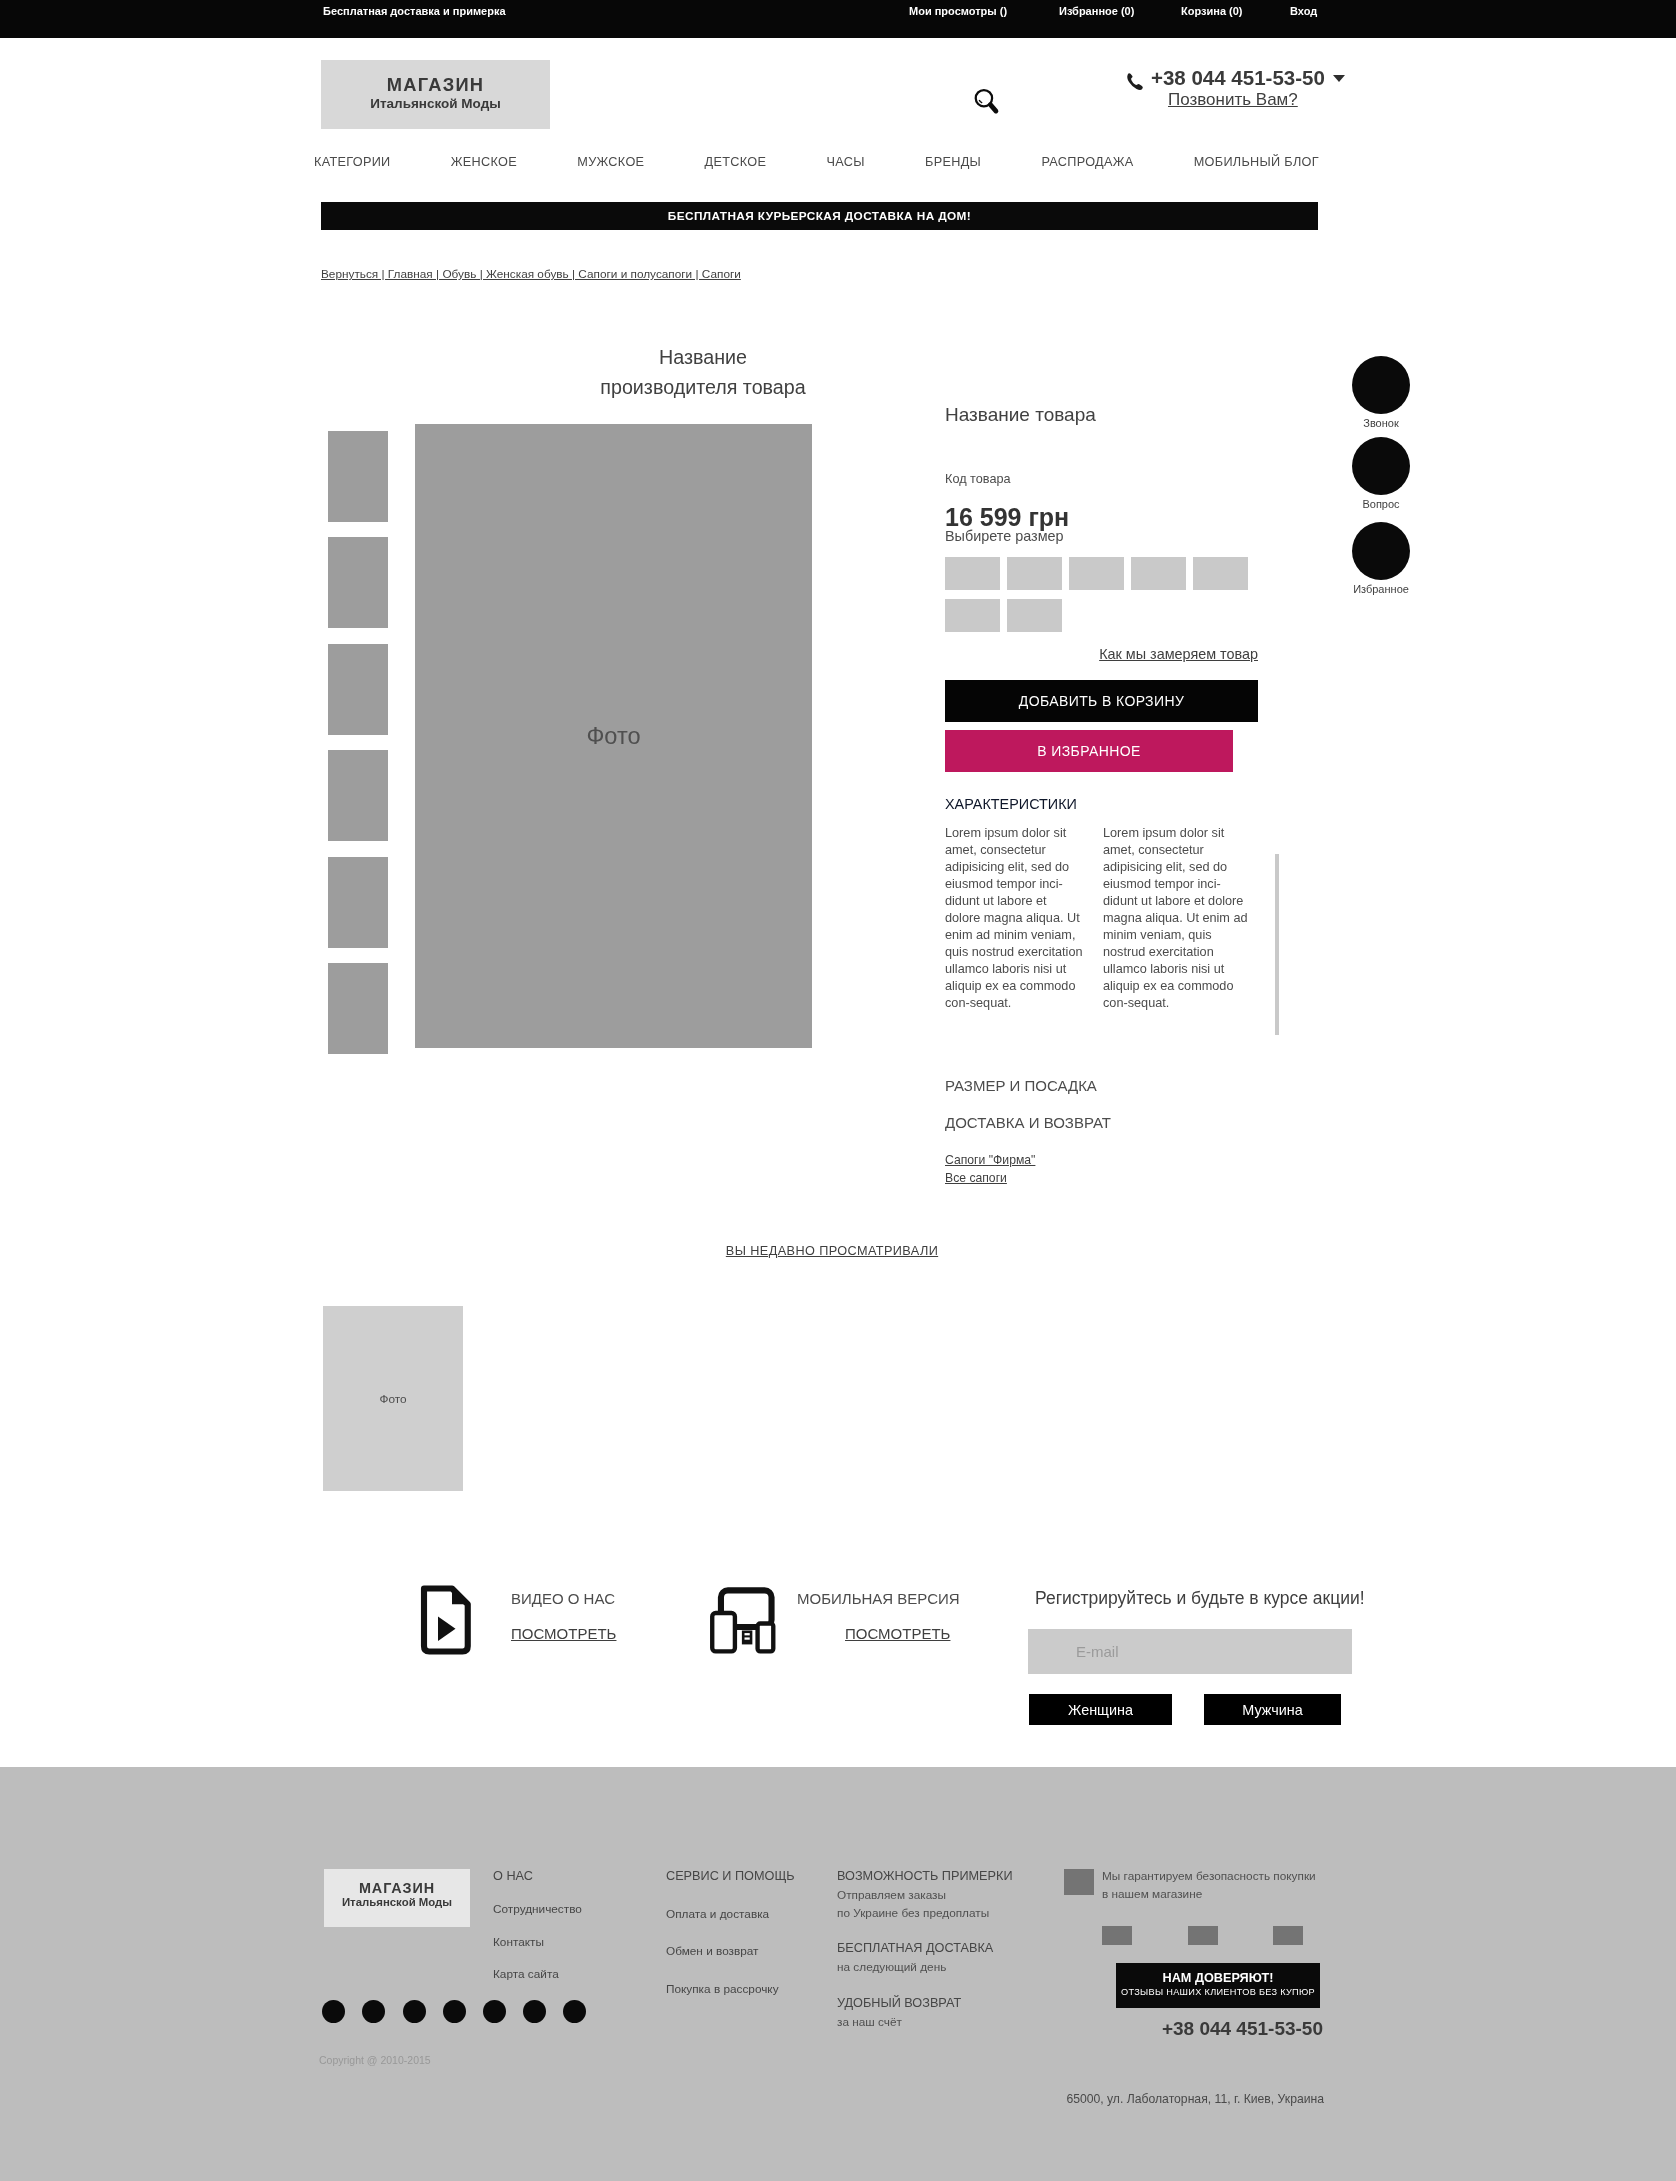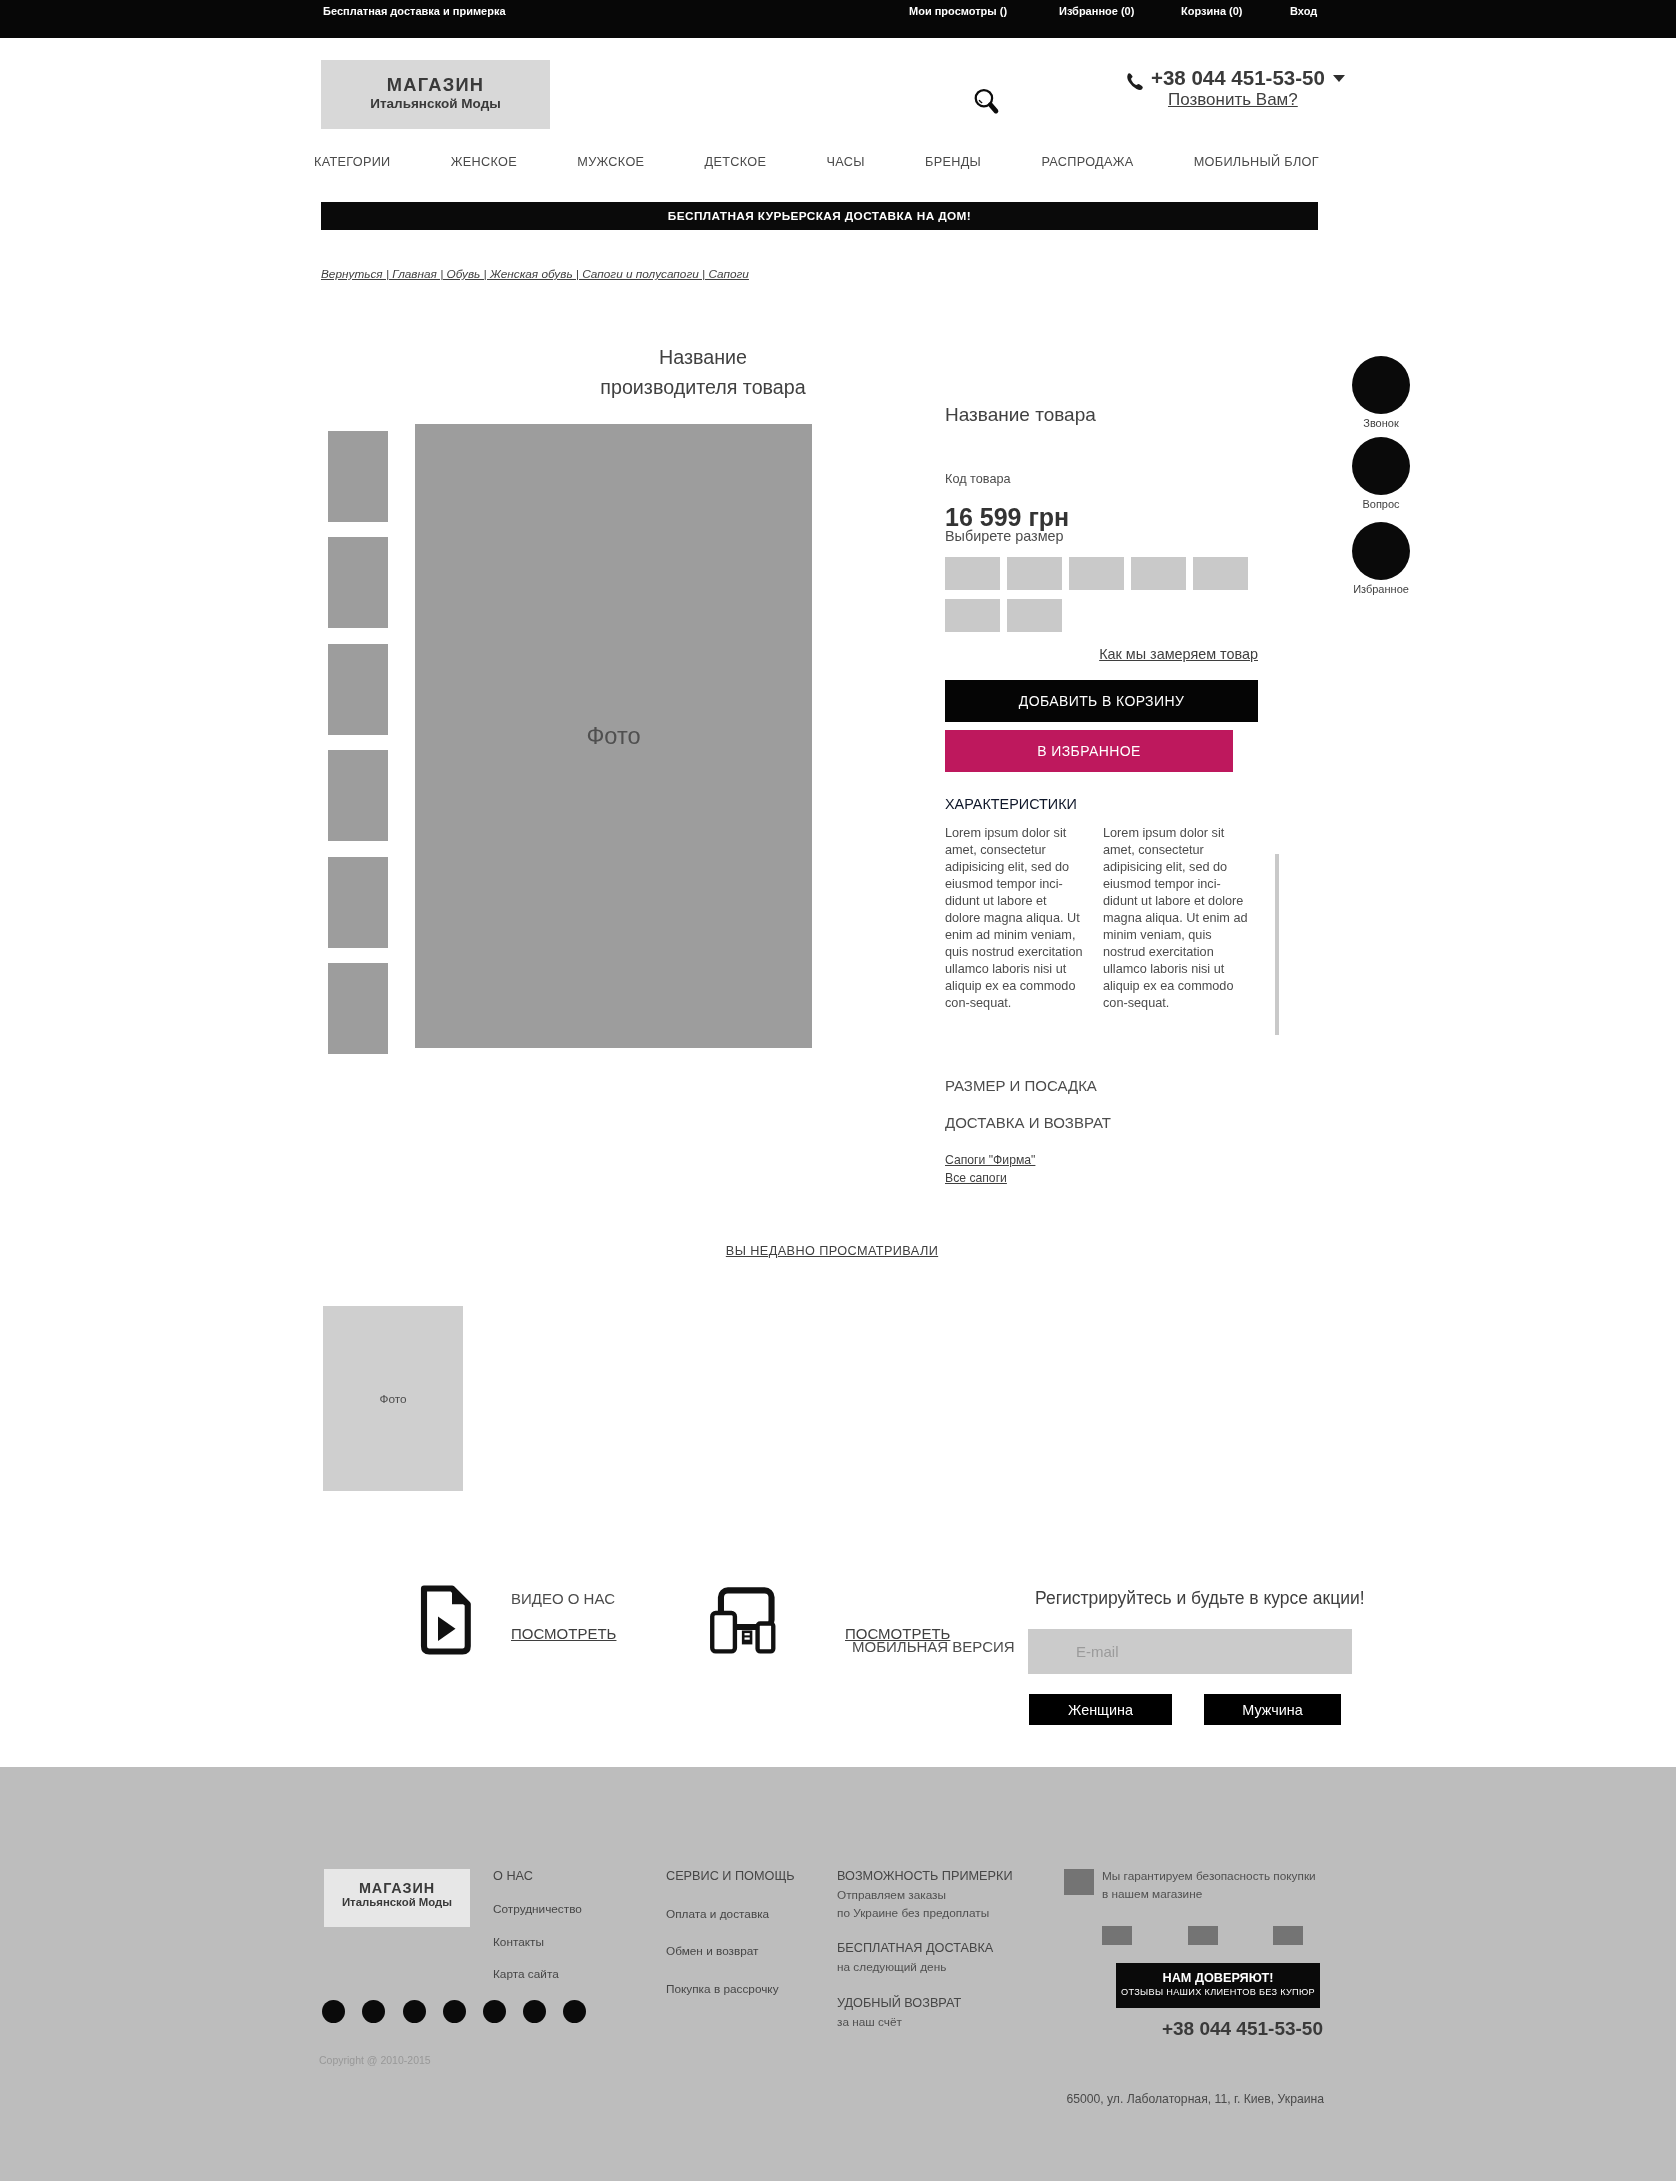--- a/index.html
+++ b/index.html
@@ -16,21 +16,21 @@
   .logo-box .l2{font-size:13.5px;font-weight:700;color:#3a3a3a;}
   .phone-num{left:1151px;top:66px;font-size:20.5px;font-weight:600;color:#3a3a3a;white-space:nowrap;}
   .caret{left:1333px;top:75px;width:0;height:0;border-left:6.1px solid transparent;border-right:6.1px solid transparent;border-top:7.9px solid #2e2e2e;}
   .call-link{left:1168px;top:90px;font-size:17px;}
   
   .nav{left:314px;top:155px;width:1005px;display:flex;justify-content:space-between;}
   .nav span{font-size:12.7px;color:#4a4a4a;letter-spacing:0.3px;white-space:nowrap;cursor:pointer;}
   
   .banner{left:321px;top:202px;width:997px;height:28px;background:#0a0a0a;color:#fff;
           display:flex;align-items:center;justify-content:center;font-size:11.8px;font-weight:600;letter-spacing:0.4px;}
-  .breadcrumb{left:321px;top:267px;font-size:11.8px;font-style:italic;}
+  .breadcrumb{left:321px;top:267px;font-size:11.8px;}
   
   .brand-title{left:594px;top:342px;width:218px;text-align:center;font-size:19.7px;line-height:30px;color:#414141;}
   .thumb{left:328px;width:60px;height:91px;background:#9d9d9d;}
   .photo{left:415px;top:424px;width:397px;height:624px;background:#9d9d9d;
          display:flex;align-items:center;justify-content:center;font-size:23.6px;color:#4f4f4f;}
   .pname{left:945px;top:404px;font-size:19px;color:#414141;}
   .pcode{left:945px;top:472px;font-size:12.7px;color:#4c4c4c;}
   .price{left:945px;top:503px;font-size:25px;font-weight:700;color:#333333;}
   .size-label{left:945px;top:528px;font-size:14.4px;color:#4c4c4c;}
   .size-box{width:55px;height:33px;background:#c9c9c9;top:557px;cursor:pointer;}
@@ -184,21 +184,21 @@
   <a class="abs promo-link" style="left:511px;top:1625px;">ПОСМОТРЕТЬ</a>
 
   <svg class="abs" style="left:707px;top:1585px;" width="75" height="70" viewBox="0 0 86 80">
     <rect x="16" y="6" width="58" height="42" rx="8" fill="none" stroke="#111111" stroke-width="7"></rect>
     <rect x="6" y="32" width="26" height="44" rx="4" fill="#ffffff" stroke="#111111" stroke-width="5"></rect>
     <rect x="40" y="52" width="12" height="16" fill="#111111"></rect>
     <rect x="43" y="55" width="6" height="2.6" fill="#ffffff"></rect>
     <rect x="43" y="60" width="6" height="2.6" fill="#ffffff"></rect>
     <rect x="58" y="44" width="18" height="32" rx="3" fill="#ffffff" stroke="#111111" stroke-width="5"></rect>
   </svg>
-  <div class="abs promo-title" style="left:852px;top:1590px;margin-top:48px;">МОБИЛЬНАЯ ВЕРСИЯ</div>
+  <div class="abs promo-title" style="left:797px;top:1590px;">МОБИЛЬНАЯ ВЕРСИЯ</div>
   <a class="abs promo-link" style="left:845px;top:1625px;">ПОСМОТРЕТЬ</a>
 
   <div class="abs signup-title">Регистрируйтесь и будьте в курсе акции!</div>
   <input class="abs email-input" type="text" placeholder="E-mail" style="">
   <div class="abs btn-gender" style="left:1029px;width:143px;">Женщина</div>
   <div class="abs btn-gender" style="left:1204px;width:137px;">Мужчина</div>
 
   <div class="abs footer"></div>
 
   <div class="abs flogo">

